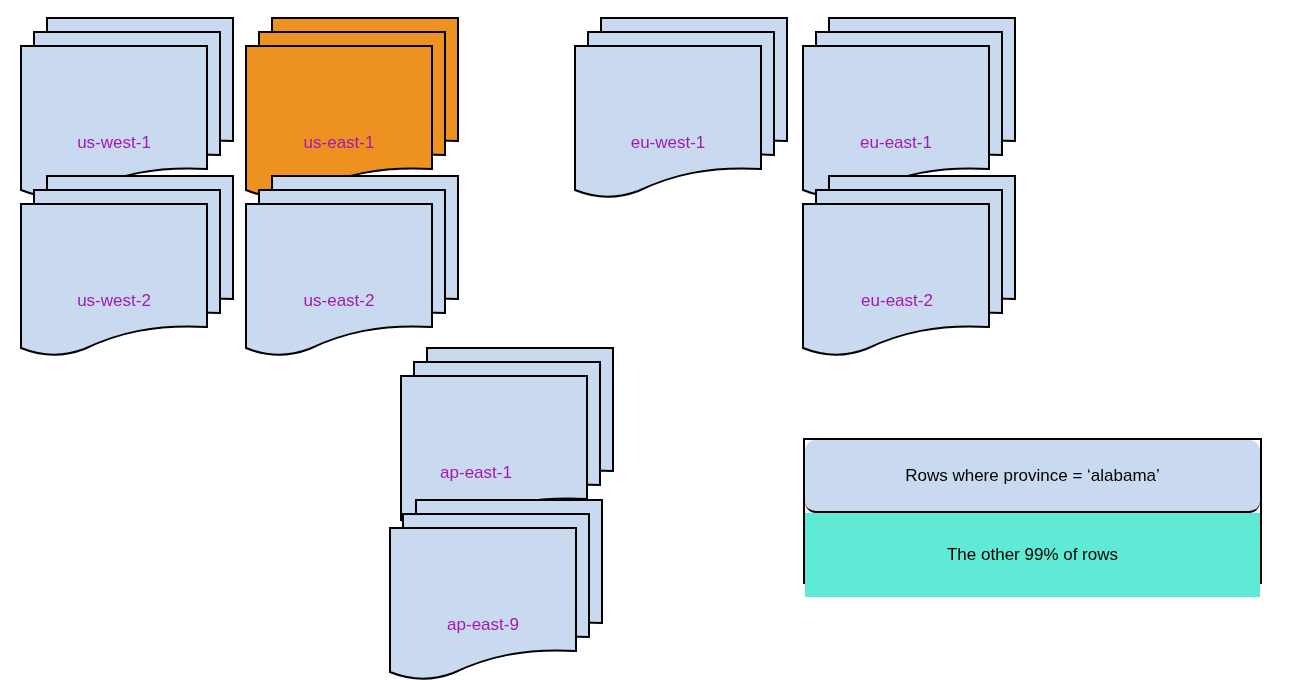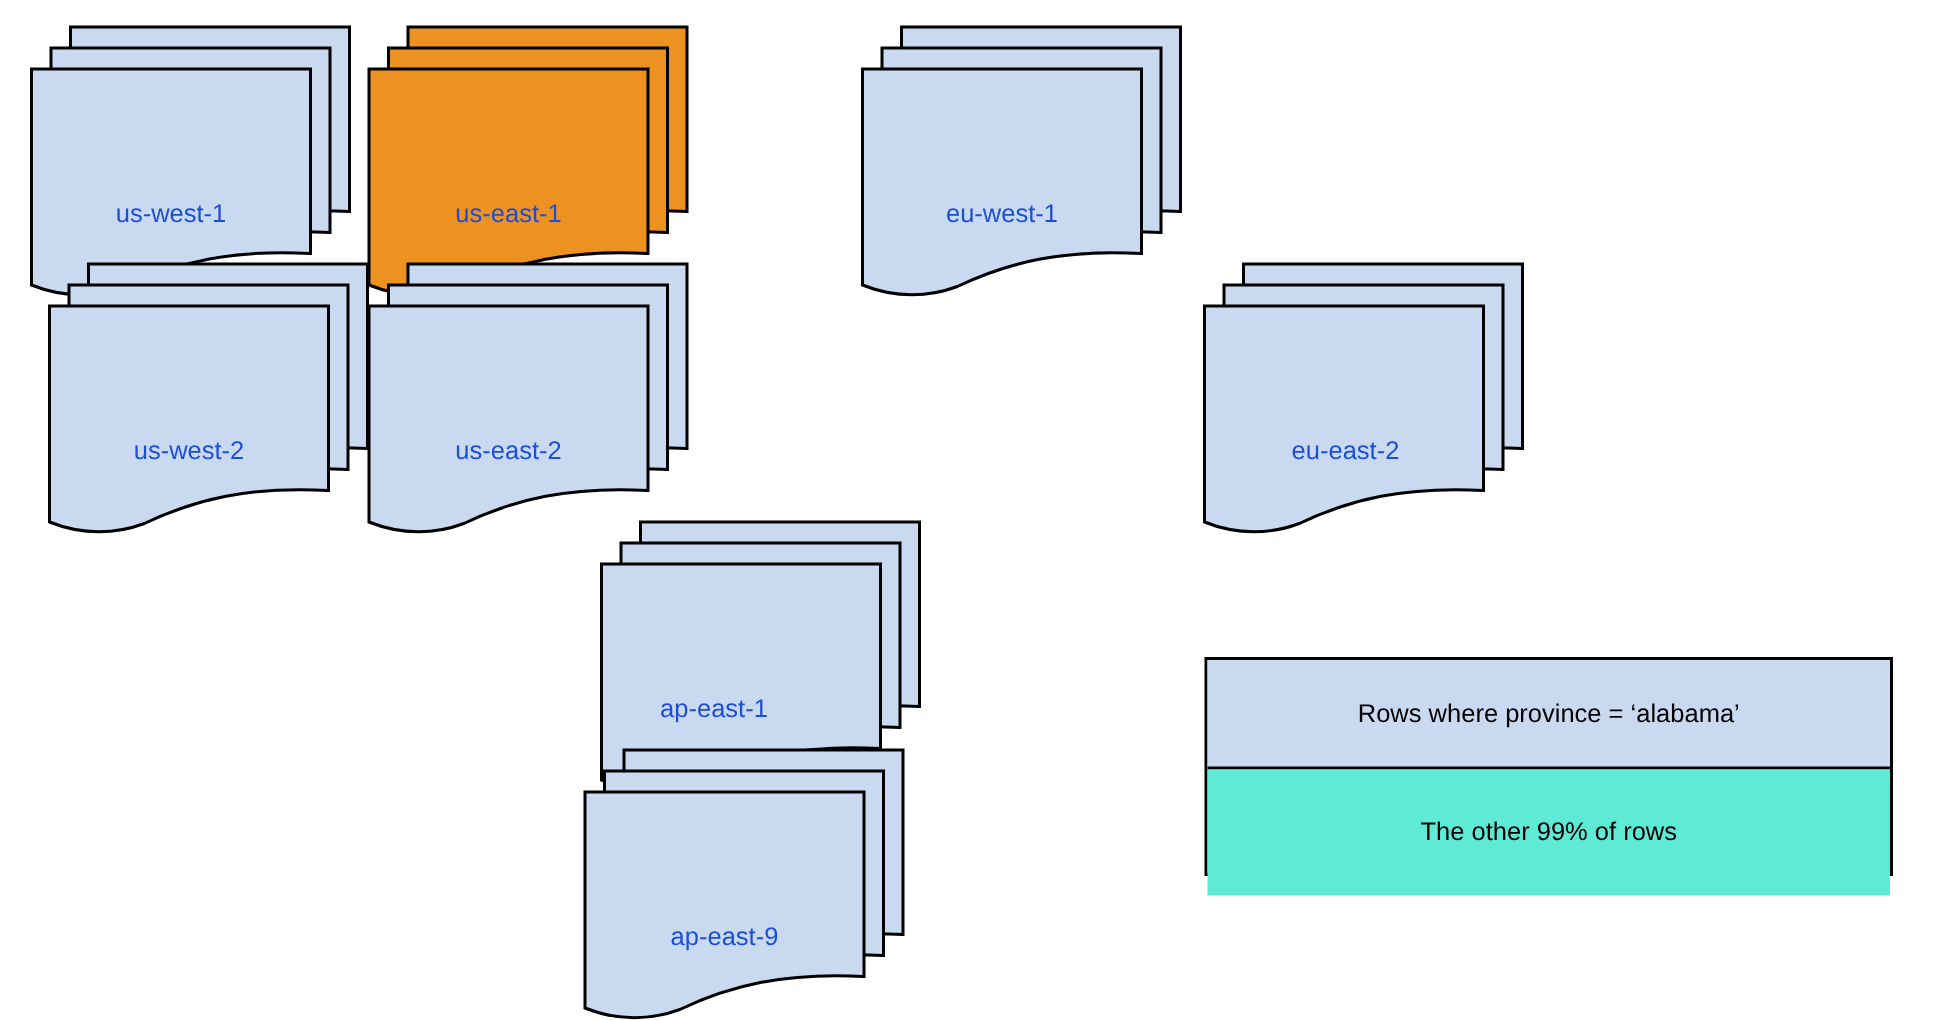--- a/index.html
+++ b/index.html
@@ -36,21 +36,21 @@
 
   .doc-label {
     position: absolute;
     left: 0;
     top: 0;
     width: 100%;
     text-align: center;
     font-family: "Liberation Sans", sans-serif;
     font-size: 17px;
     line-height: 1;
-    color: #1d4ed8;
+    color: #a21caf;
     white-space: nowrap;
     pointer-events: none;
   }
 
   .legend {
     position: absolute;
     box-sizing: border-box;
     border: 2px solid #000000;
   }
 
@@ -90,21 +90,29 @@
       <div class="doc-label" style="top: 116px; width: 186px;">us-east-1</div>
     </div>
     <div class="stack" style="left: 575px; top: 18px; width: 218px; height: 185px;">
       <svg width="218" height="185" viewBox="0 0 218 185">
         <path d="M 0 0 L 186 0 L 186 123 C 133.92 120 96.72 129 63.24 145 C 44.64 152 22.32 153 0 144 Z" transform="translate(26,0)" fill="#C8D9F0" stroke="#000000" stroke-width="2" stroke-linejoin="miter"></path>
         <path d="M 0 0 L 186 0 L 186 123 C 133.92 120 96.72 129 63.24 145 C 44.64 152 22.32 153 0 144 Z" transform="translate(13,14)" fill="#C8D9F0" stroke="#000000" stroke-width="2" stroke-linejoin="miter"></path>
         <path d="M 0 0 L 186 0 L 186 123 C 133.92 120 96.72 129 63.24 145 C 44.64 152 22.32 153 0 144 Z" transform="translate(0,28)" fill="#C8D9F0" stroke="#000000" stroke-width="2" stroke-linejoin="miter"></path>
       </svg>
       <div class="doc-label" style="top: 116px; width: 186px;">eu-west-1</div>
     </div>
-    <div class="stack" style="left: 33px; top: 176px; width: 218px; height: 185px;">
+    <div class="stack" style="left: 803px; top: 18px; width: 218px; height: 185px;">
+      <svg width="218" height="185" viewBox="0 0 218 185">
+        <path d="M 0 0 L 186 0 L 186 123 C 133.92 120 96.72 129 63.24 145 C 44.64 152 22.32 153 0 144 Z" transform="translate(26,0)" fill="#C8D9F0" stroke="#000000" stroke-width="2" stroke-linejoin="miter"></path>
+        <path d="M 0 0 L 186 0 L 186 123 C 133.92 120 96.72 129 63.24 145 C 44.64 152 22.32 153 0 144 Z" transform="translate(13,14)" fill="#C8D9F0" stroke="#000000" stroke-width="2" stroke-linejoin="miter"></path>
+        <path d="M 0 0 L 186 0 L 186 123 C 133.92 120 96.72 129 63.24 145 C 44.64 152 22.32 153 0 144 Z" transform="translate(0,28)" fill="#C8D9F0" stroke="#000000" stroke-width="2" stroke-linejoin="miter"></path>
+      </svg>
+      <div class="doc-label" style="top: 116px; width: 186px;">eu-east-1</div>
+    </div>
+    <div class="stack" style="left: 21px; top: 176px; width: 218px; height: 185px;">
       <svg width="218" height="185" viewBox="0 0 218 185">
         <path d="M 0 0 L 186 0 L 186 123 C 133.92 120 96.72 129 63.24 145 C 44.64 152 22.32 153 0 144 Z" transform="translate(26,0)" fill="#C8D9F0" stroke="#000000" stroke-width="2" stroke-linejoin="miter"></path>
         <path d="M 0 0 L 186 0 L 186 123 C 133.92 120 96.72 129 63.24 145 C 44.64 152 22.32 153 0 144 Z" transform="translate(13,14)" fill="#C8D9F0" stroke="#000000" stroke-width="2" stroke-linejoin="miter"></path>
         <path d="M 0 0 L 186 0 L 186 123 C 133.92 120 96.72 129 63.24 145 C 44.64 152 22.32 153 0 144 Z" transform="translate(0,28)" fill="#C8D9F0" stroke="#000000" stroke-width="2" stroke-linejoin="miter"></path>
       </svg>
       <div class="doc-label" style="top: 116px; width: 186px;">us-west-2</div>
     </div>
     <div class="stack" style="left: 246px; top: 176px; width: 218px; height: 185px;">
       <svg width="218" height="185" viewBox="0 0 218 185">
         <path d="M 0 0 L 186 0 L 186 123 C 133.92 120 96.72 129 63.24 145 C 44.64 152 22.32 153 0 144 Z" transform="translate(26,0)" fill="#C8D9F0" stroke="#000000" stroke-width="2" stroke-linejoin="miter"></path>
@@ -134,20 +142,20 @@
         <path d="M 0 0 L 186 0 L 186 123 C 133.92 120 96.72 129 63.24 145 C 44.64 152 22.32 153 0 144 Z" transform="translate(26,0)" fill="#C8D9F0" stroke="#000000" stroke-width="2" stroke-linejoin="miter"></path>
         <path d="M 0 0 L 186 0 L 186 123 C 133.92 120 96.72 129 63.24 145 C 44.64 152 22.32 153 0 144 Z" transform="translate(13,14)" fill="#C8D9F0" stroke="#000000" stroke-width="2" stroke-linejoin="miter"></path>
         <path d="M 0 0 L 186 0 L 186 123 C 133.92 120 96.72 129 63.24 145 C 44.64 152 22.32 153 0 144 Z" transform="translate(0,28)" fill="#C8D9F0" stroke="#000000" stroke-width="2" stroke-linejoin="miter"></path>
       </svg>
       <div class="doc-label" style="top: 116px; width: 186px;">ap-east-9</div>
     </div>
   </div>
 
 <div id="legend-host">
     <div class="legend" style="left: 803px; top: 438px; width: 459px; height: 146px;">
-      <div class="legend-row top" style="height: 73px; background: rgb(200, 217, 240);">
+      <div class="legend-row top" style="height: 73px; background: rgb(200, 217, 240); border-radius: 11px;">
         <span>Rows where province = ‘alabama’</span>
       </div>
       <div class="legend-row" style="height: 84px; background: #5eead4;">
         <span>The other 99% of rows</span>
       </div>
     </div>
   </div>
 
 </body></html>

